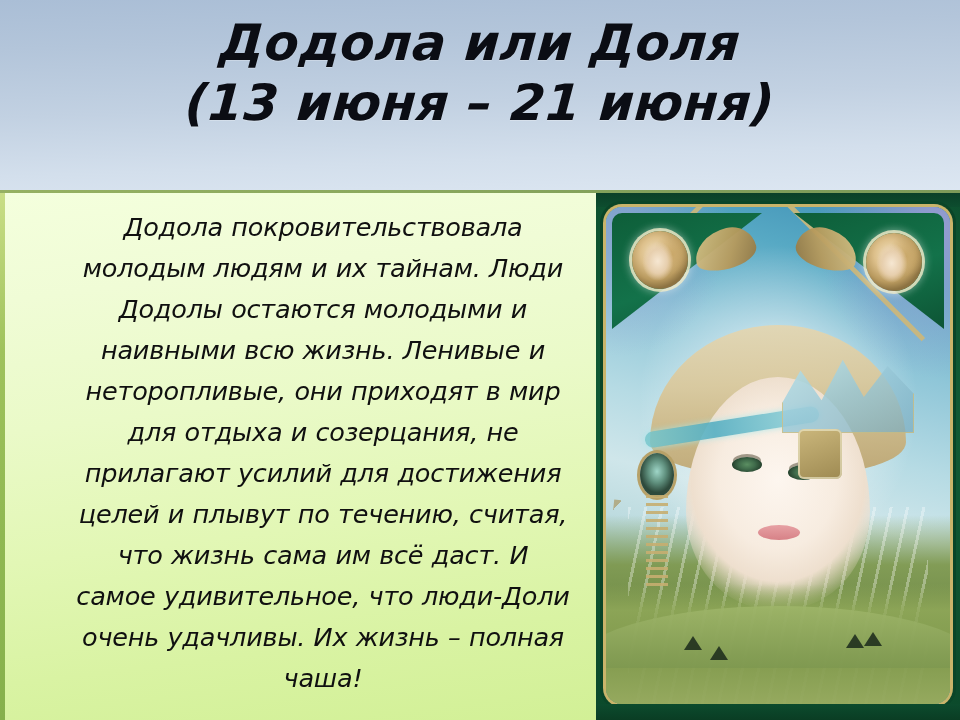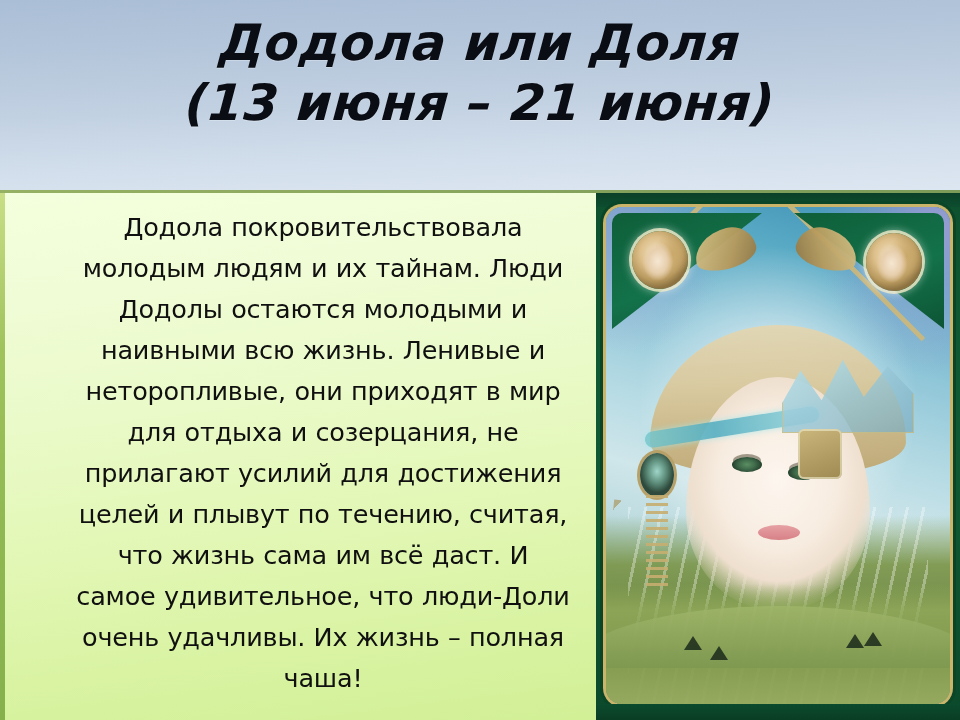--- a/index.html
+++ b/index.html
@@ -55,20 +55,21 @@
        #d9f3a3 82%,
        #d2f096 100%);
     box-sizing:border-box;
     padding:14px 24px 10px 26px;
     display:flex;align-items:flex-start;justify-content:center;
   }
   .body-text{
     width:100%;
     text-align:center;
     font-family:"DejaVu Sans", sans-serif;
+    font-style:italic;
     font-weight:normal;
     font-size:25.5px;
     line-height:41px;
     color:#101010;
     letter-spacing:-.2px;
     word-spacing:.5px;
     margin-left:48px;
   }
 
   

